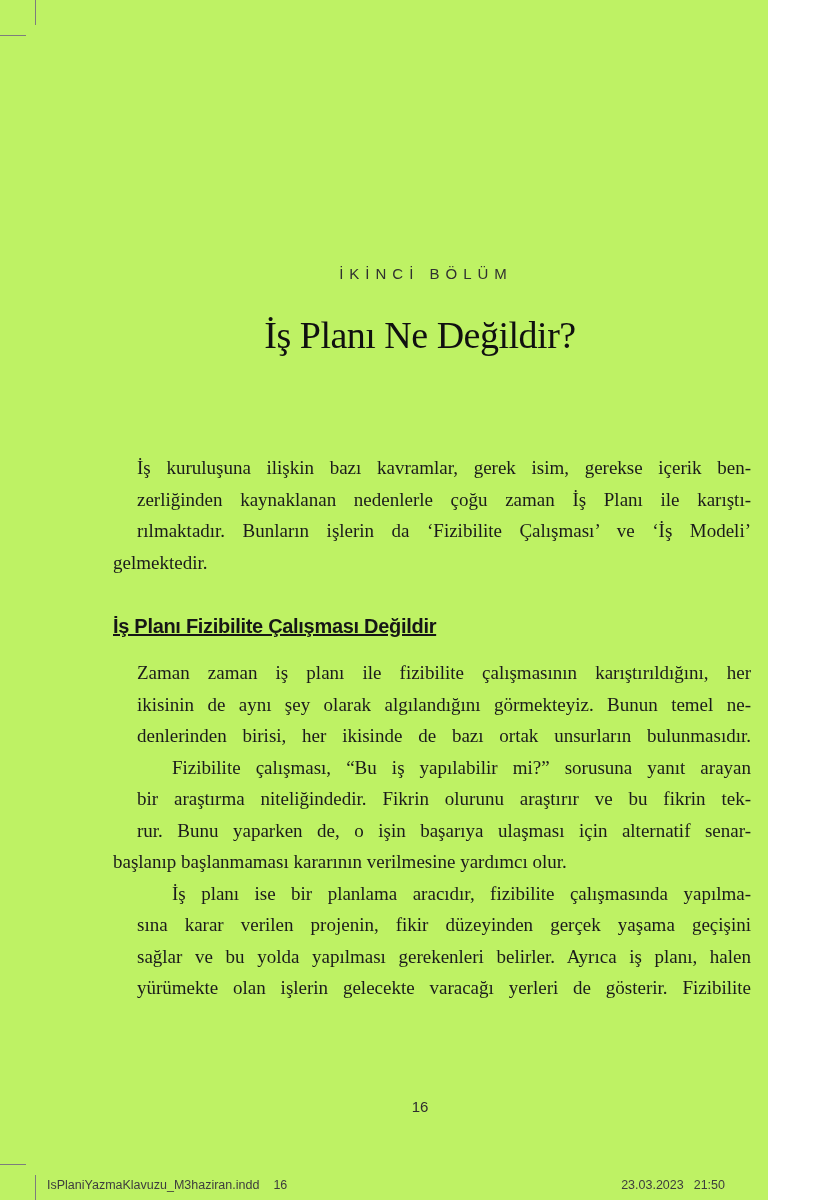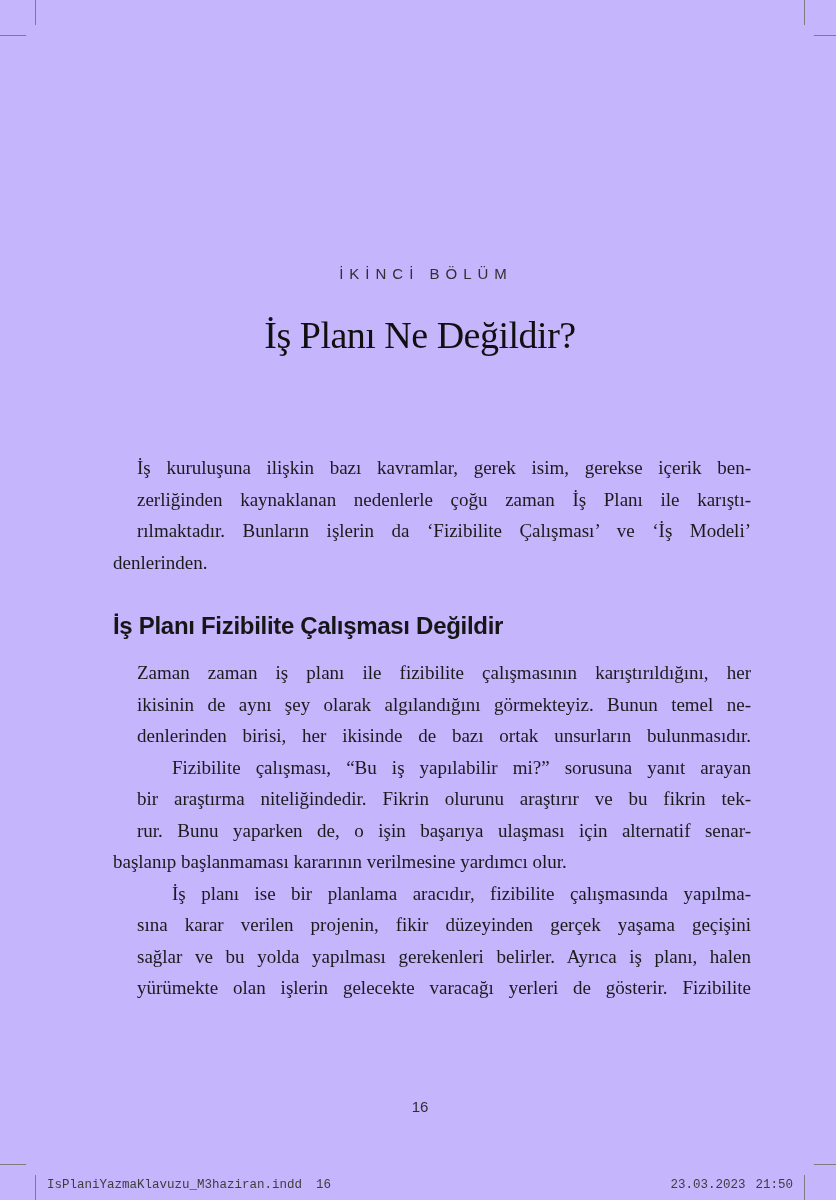--- a/index.html
+++ b/index.html
@@ -3,22 +3,22 @@
 <meta charset="utf-8">
 <style>
   html, body { margin: 0; padding: 0; }
   body {
     width: 840px; height: 1200px;
     background: #ffffff;
     font-family: "Liberation Serif", serif;
   }
   .sheet {
     position: relative;
-    width: 836px; height: 1200px;
-    background: #c4b5fd;
+    width: 768px; height: 1200px;
+    background: #bef264;
     overflow: hidden;
   }
 
   
   .crop { position: absolute; background: #7d7d7d; }
   .crop.v { width: 1px; height: 25px; }
   .crop.h { width: 26px; height: 1px; }
   .tl-v { left: 35px; top: 0; }
   .tl-h { left: 0; top: 35px; }
   .tr-v { left: 804px; top: 0; }
@@ -62,45 +62,46 @@
     line-height: 31.5px;
   }
   .para { margin: 0; }
   .line { width: 100%; }
   .jl { text-align: justify; text-align-last: justify; margin-left: 24px; }
   .ll { text-align: left; }
   .indent { text-indent: 35px; }
 
   .sec-heading {
     font-family: "Liberation Sans", sans-serif;
-    font-size: 24px;
+    font-size: 20px;
     font-weight: 700;
     line-height: 26px;
     letter-spacing: -0.3px;
     color: #161616;
     margin-top: 35px;
     margin-bottom: 18px;
+    text-decoration: underline;
   }
 
   
   .folio {
     position: absolute;
     left: 113px; width: 614px; top: 1098px;
     text-align: center;
     font-family: "Liberation Sans", sans-serif;
     font-size: 15px;
     font-weight: 400;
     color: #2e2e2e;
   }
 
   
   .slug {
     position: absolute;
     top: 1178px;
-    font-family: Liberation Mono, monospace;
+    font-family: Liberation Sans, sans-serif;
     font-size: 12.5px;
     color: #3d3d3d;
     white-space: nowrap;
   }
   .slug-left { left: 47px; }
   .slug-right { right: 43px; }
   .slug .gap { display: inline-block; width: 14px; }
   .slug .gap-sm { display: inline-block; width: 10px; }
 </style>
 </head>
@@ -120,21 +121,21 @@
   <div class="kicker">İKİNCİ BÖLÜM</div>
 
   <div class="title">İş Planı Ne Değildir?</div>
 
   <div class="bodycol">
 
     <div class="para">
       <div class="line jl">İş kuruluşuna ilişkin bazı kavramlar, gerek isim, gerekse içerik ben-</div>
       <div class="line jl">zerliğinden kaynaklanan nedenlerle çoğu zaman İş Planı ile karıştı-</div>
       <div class="line jl">rılmaktadır. Bunların işlerin da ‘Fizibilite Çalışması’ ve ‘İş Modeli’</div>
-      <div class="line ll">denlerinden.</div>
+      <div class="line ll">gelmektedir.</div>
     </div>
 
     <div class="sec-heading">İş Planı Fizibilite Çalışması Değildir</div>
 
     <div class="para">
       <div class="line jl">Zaman zaman iş planı ile fizibilite çalışmasının karıştırıldığını, her</div>
       <div class="line jl">ikisinin de aynı şey olarak algılandığını görmekteyiz. Bunun temel ne-</div>
       <div class="line jl">denlerinden birisi, her ikisinde de bazı ortak unsurların bulunmasıdır.</div>
     </div>
 

